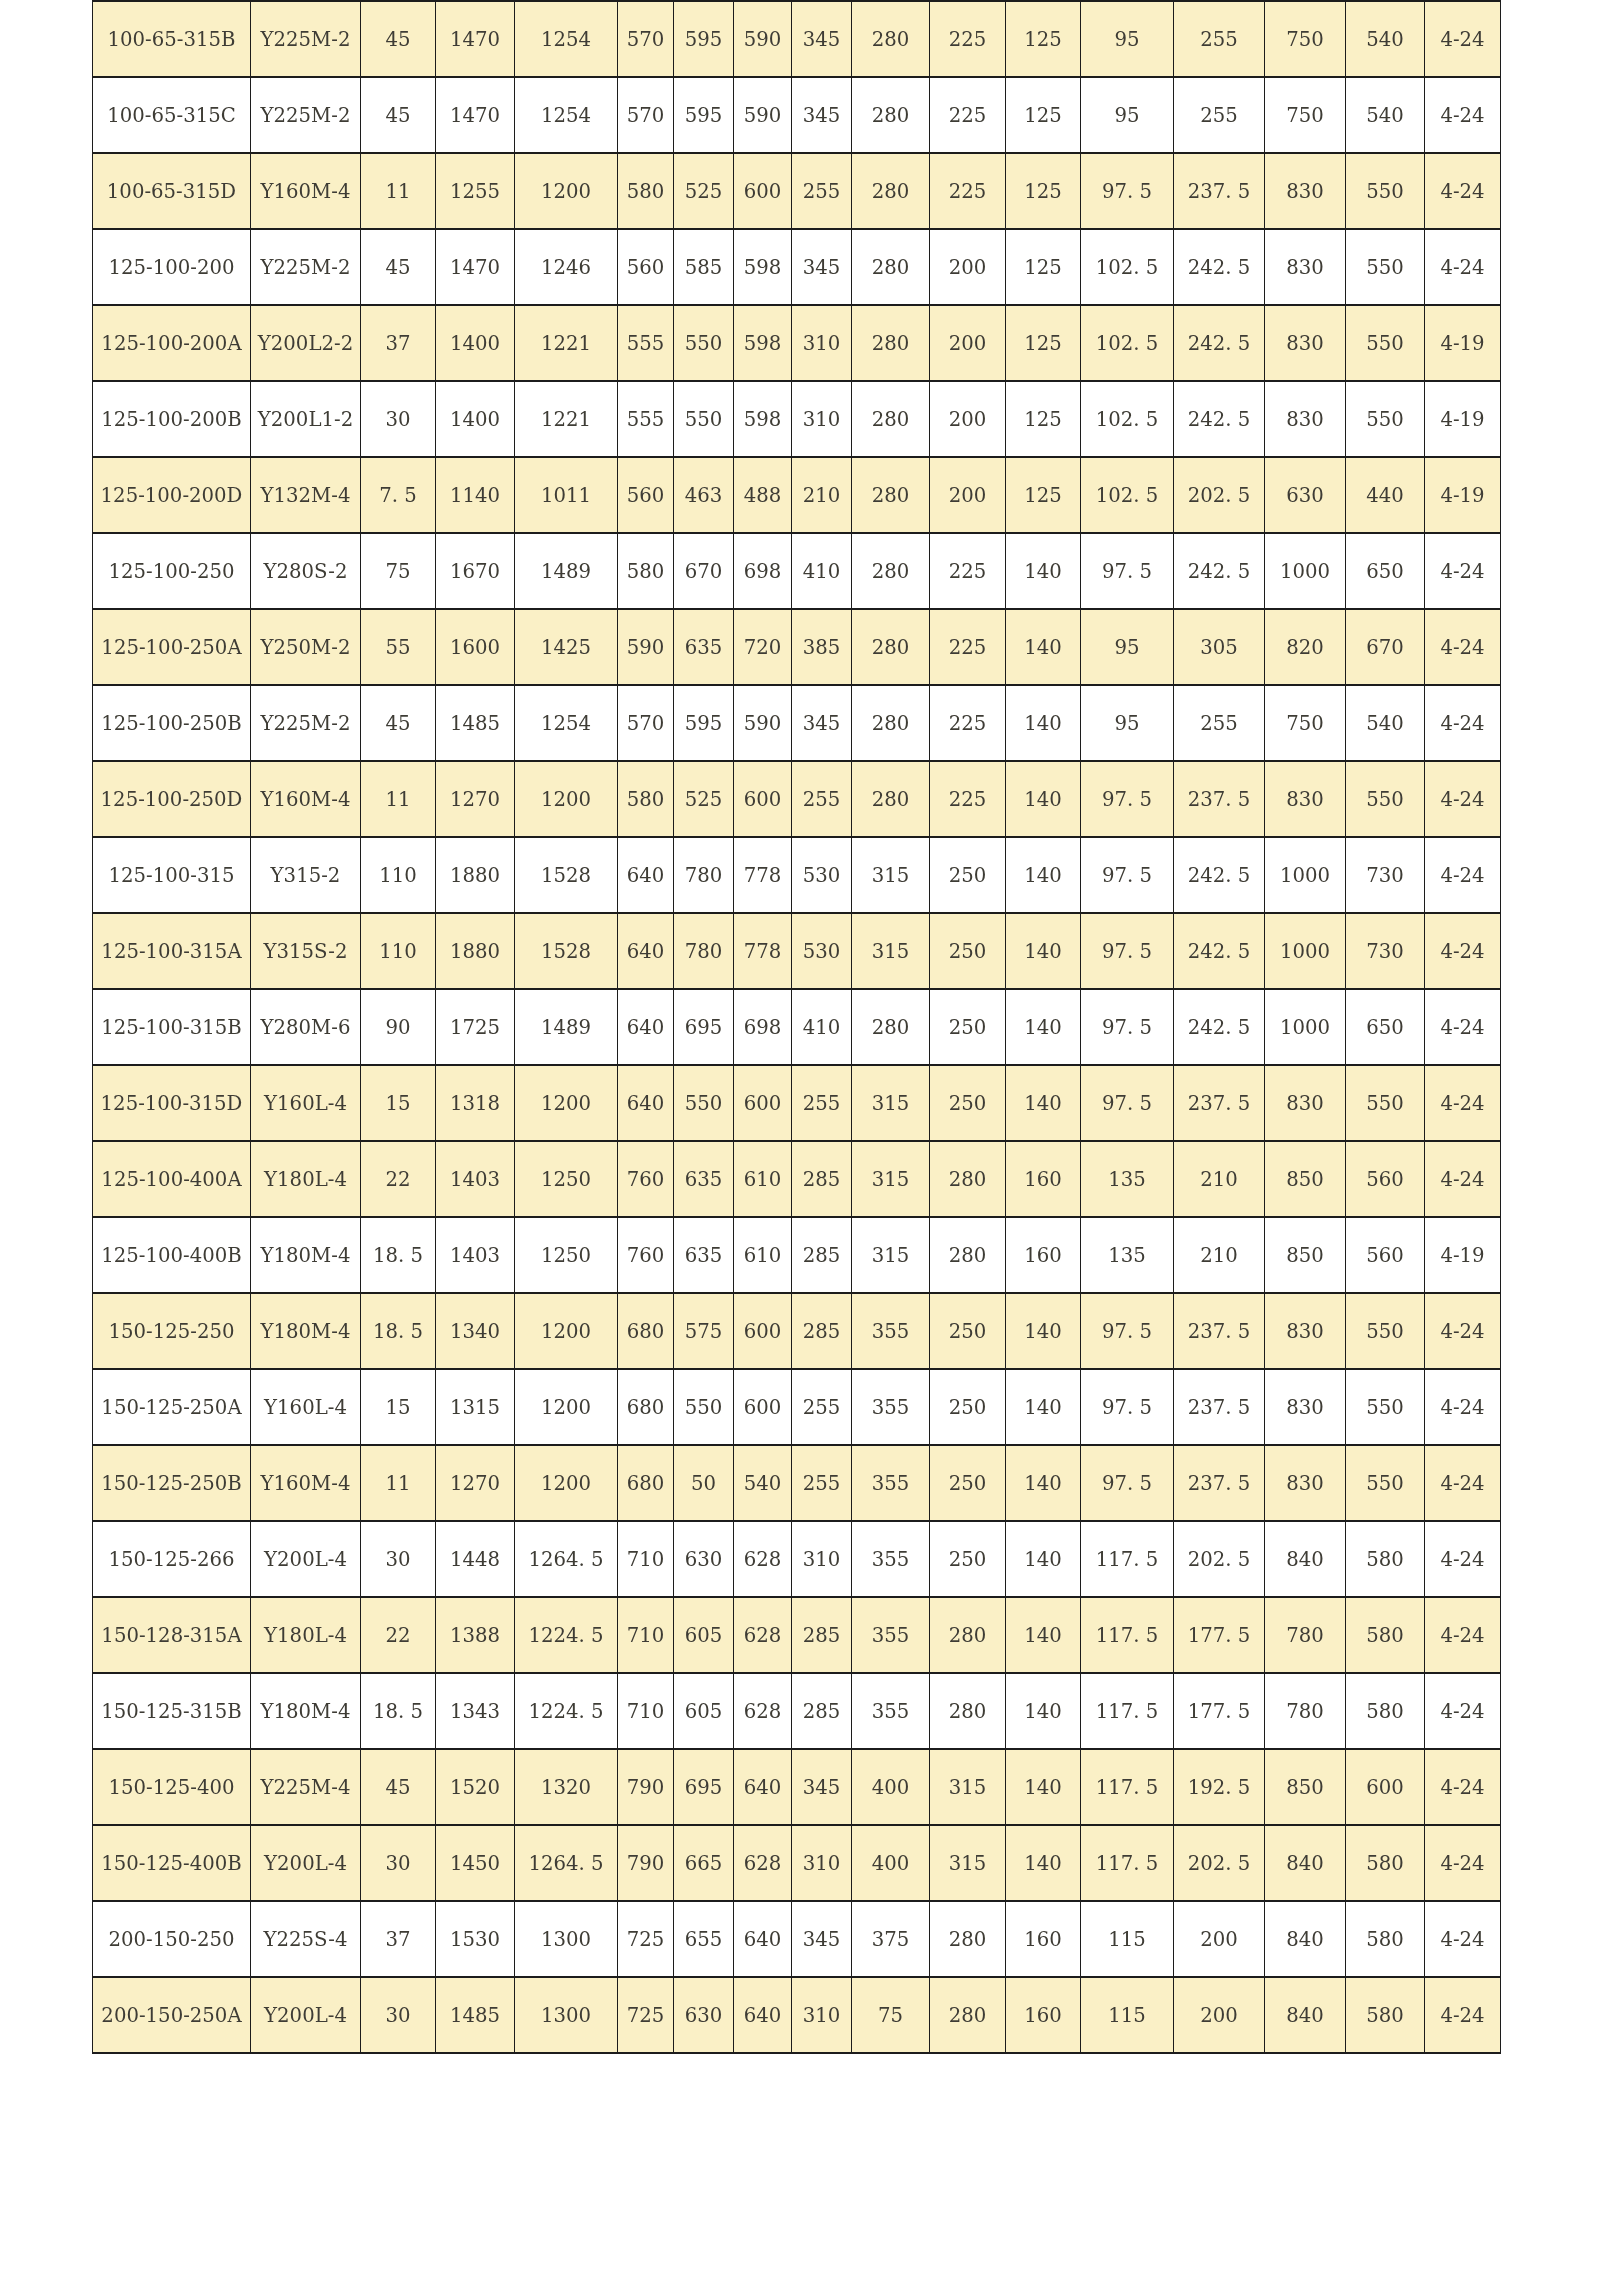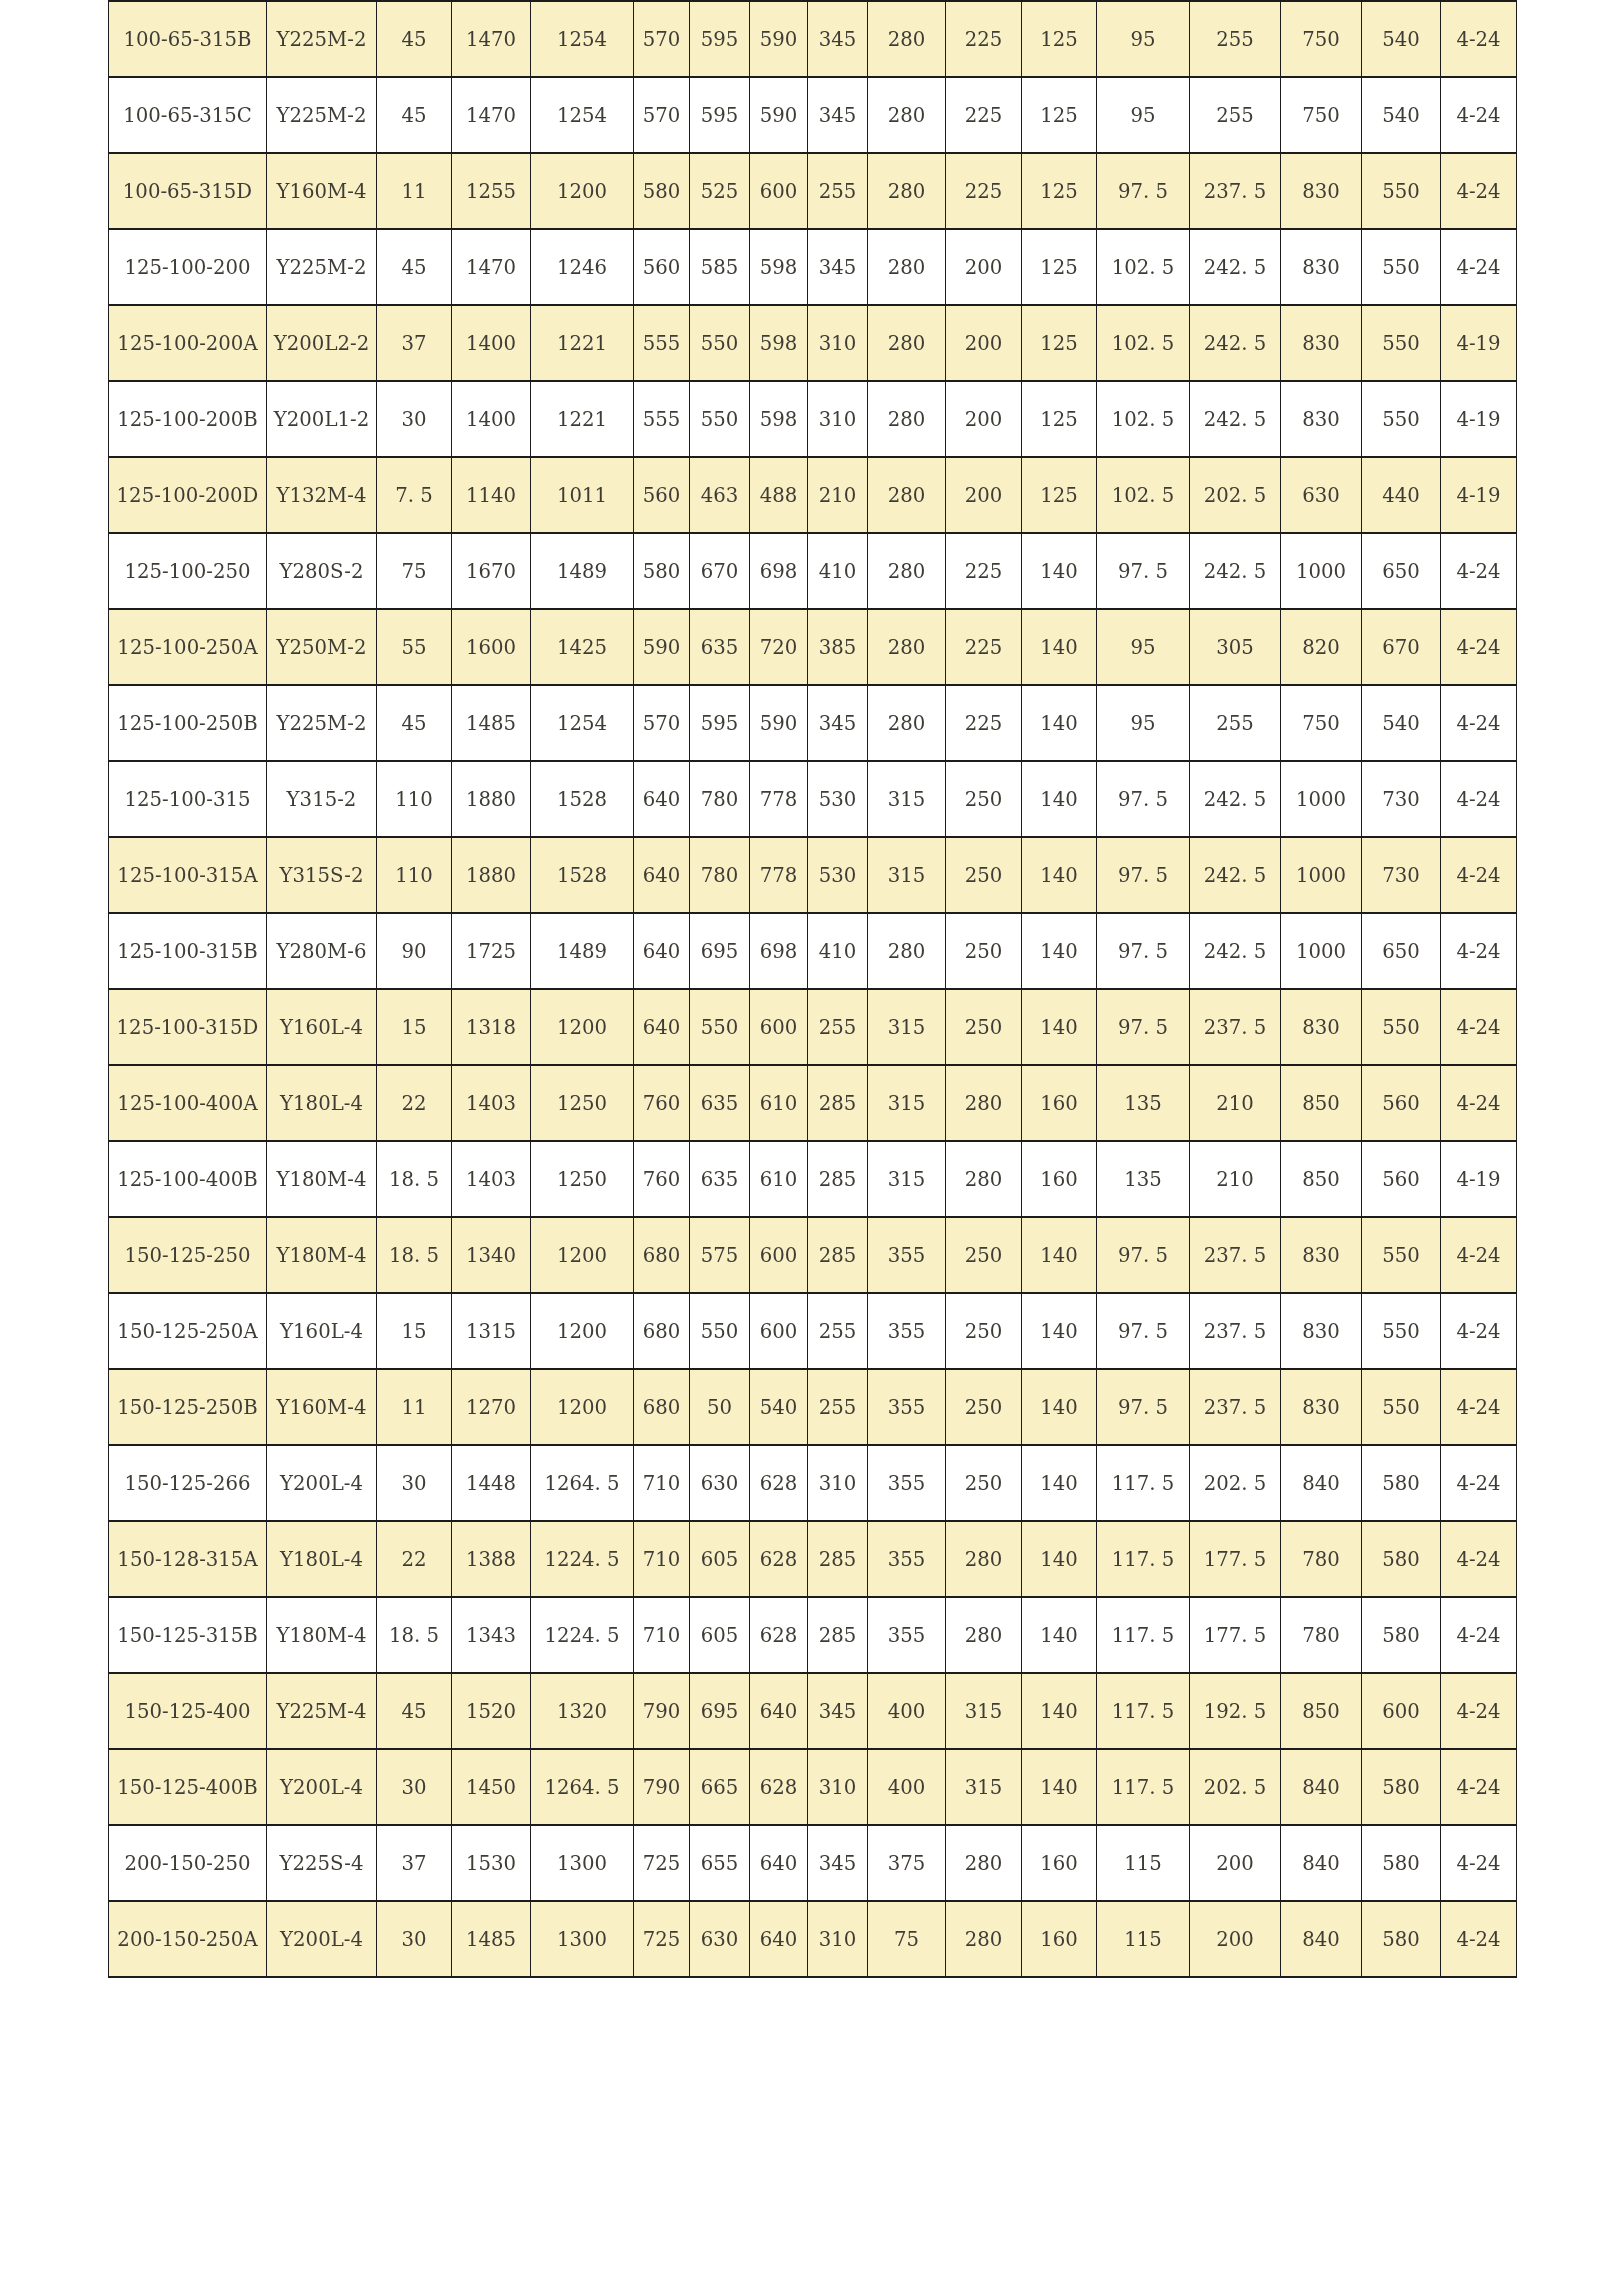--- a/index.html
+++ b/index.html
@@ -11,21 +11,21 @@
   html,body{margin:0;padding:0;}
   body{
     width:1620px;height:2291px;
     background:#FFFFFF;
     overflow:hidden;
     position:relative;
     font-family:"DejaVu Serif", serif;
   }
   .table-wrap{
     position:absolute;
-    left:108px;top:0;
+    left:92px;top:0;
     width:1409px;
   }
   table.spec{
     border-collapse:collapse;
     table-layout:fixed;
     width:1409px;
   }
   table.spec td{
     border:1.8px solid var(--border-c);
     border-top-width:2.7px;
@@ -250,20 +250,39 @@
           <td>345</td>
           <td>280</td>
           <td>225</td>
           <td>140</td>
           <td>95</td>
           <td>255</td>
           <td>750</td>
           <td>540</td>
           <td>4-24</td>
         </tr>
+        <tr class="row-alt">
+          <td>125-100-250D</td>
+          <td>Y160M-4</td>
+          <td>11</td>
+          <td>1270</td>
+          <td>1200</td>
+          <td>580</td>
+          <td>525</td>
+          <td>600</td>
+          <td>255</td>
+          <td>280</td>
+          <td>225</td>
+          <td>140</td>
+          <td>97. 5</td>
+          <td>237. 5</td>
+          <td>830</td>
+          <td>550</td>
+          <td>4-24</td>
+        </tr>
         <tr class="row-plain">
           <td>125-100-315</td>
           <td>Y315-2</td>
           <td>110</td>
           <td>1880</td>
           <td>1528</td>
           <td>640</td>
           <td>780</td>
           <td>778</td>
           <td>530</td>

